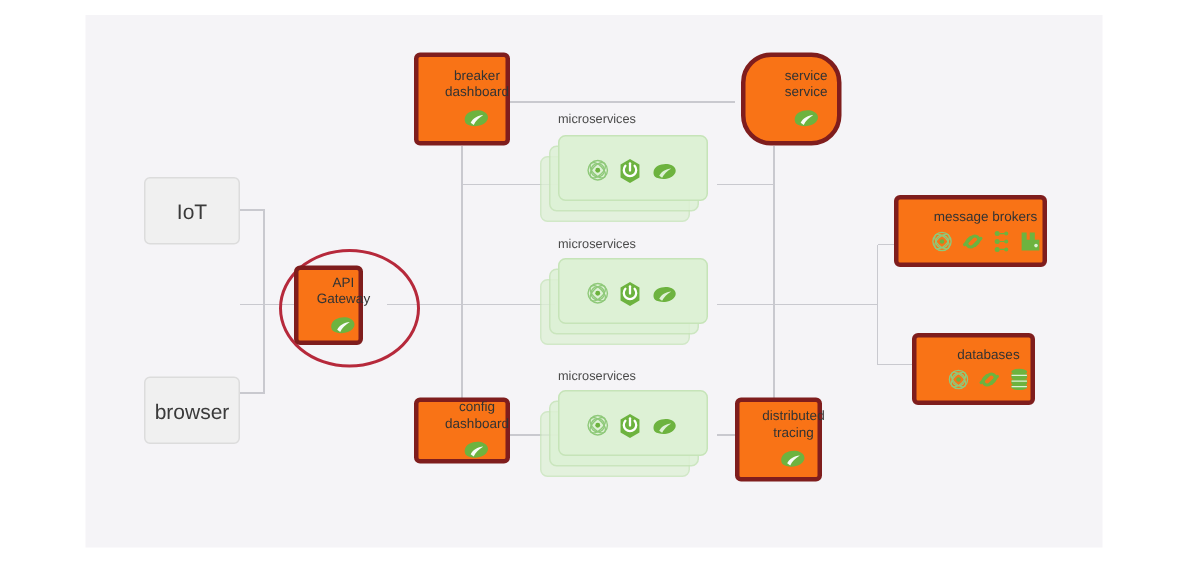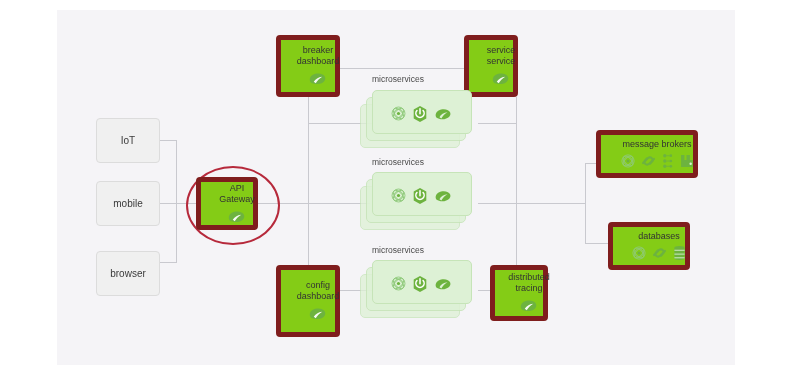--- a/index.html
+++ b/index.html
@@ -7,22 +7,22 @@
        font-family:"Liberation Sans","DejaVu Sans",sans-serif;}
   #stage{position:relative;width:800px;height:376px;background:#ffffff;}
   #canvas{position:absolute;left:57px;top:10px;width:678px;height:355px;
           background:#f5f4f7;}
   #wires{position:absolute;left:0;top:0;width:800px;height:376px;}
 
   .node{position:absolute;box-sizing:border-box;border-radius:4px;
         display:flex;flex-direction:column;align-items:center;
         justify-content:center;}
   .gray{background:#f0f0f0;border:1px solid #dcdcdc;}
-  .green{background:#84cc16;border:5px solid #7f1d1d;padding-left:20px;}
-  .gray .lbl{color:#3a3a3a;font-size:10px;line-height:12px;text-align:left;}
+  .green{background:#f97316;border:3px solid #7f1d1d;padding-left:20px;}
+  .gray .lbl{color:#3a3a3a;font-size:14px;line-height:12px;text-align:left;}
   .green .lbl{color:#333333;font-size:9px;line-height:11px;text-align:center;}
 
   .icons{display:flex;align-items:center;justify-content:center;gap:5px;margin-top:3px;}
   .icons.tight{gap:4px;}
 
   .caption{position:absolute;font-size:8.5px;color:#4a4a4a;
            text-align:left;white-space:nowrap;}
 
   .stack{position:absolute;}
   .stack .card{position:absolute;box-sizing:border-box;
@@ -69,31 +69,28 @@
       <path d="M585 163 V243"></path>
       <path d="M585 163 H596"></path>
       <path d="M585 243 H608"></path>
     </g>
   </svg>
 
   <div class="node gray" style="left:96px;top:118px;width:64px;height:45px;">
     <span class="lbl">IoT</span>
   </div>
 
-  <div class="node gray" style="left:96px;top:181px;width:64px;height:45px;">
-    <span class="lbl">mobile</span>
-  </div>
 
   <div class="node gray" style="left:96px;top:240px;width:64px;height:45px;margin-top:11px;">
     <span class="lbl">browser</span>
   </div>
 
   <div class="ellipse" style="left:186px;top:166px;width:90px;height:75px;"></div>
 
-  <div class="node green" style="left:196px;top:177px;width:62px;height:53px;">
+  <div class="node green" style="left:196px;top:177px;width:46px;height:53px;">
     <span class="lbl">API</span>
     <span class="lbl">Gateway</span>
     <span class="icons">
       <span>
         <svg width="22" height="17" viewBox="0 0 24 18">
           <path d="M4.2 13.4c-2.2-2.6-1.1-6.6 2.2-8.4C9.4 3.4 13.8 3 17 4.6c2.6 1.3 3.6 3.7 2.6 5.9-1 2.3-3.6 3.9-6.6 4.4-3.5.6-7-.2-8.8-1.5z" fill="#6db33f"></path>
           <path d="M7.4 12.6c1.5-3.1 5-5.2 9.2-5.6-3.3 2-5.6 4.3-7 7.2" fill="#ffffff" opacity=".95"></path>
         </svg>
       </span>
     </span>
@@ -105,34 +102,34 @@
     <span class="icons">
       <span>
         <svg width="22" height="17" viewBox="0 0 24 18">
           <path d="M4.2 13.4c-2.2-2.6-1.1-6.6 2.2-8.4C9.4 3.4 13.8 3 17 4.6c2.6 1.3 3.6 3.7 2.6 5.9-1 2.3-3.6 3.9-6.6 4.4-3.5.6-7-.2-8.8-1.5z" fill="#6db33f"></path>
           <path d="M7.4 12.6c1.5-3.1 5-5.2 9.2-5.6-3.3 2-5.6 4.3-7 7.2" fill="#ffffff" opacity=".95"></path>
         </svg>
       </span>
     </span>
   </div>
 
-  <div class="node green" style="left:464px;top:35px;width:54px;height:62px;">
+  <div class="node green" style="left:494px;top:35px;width:67px;height:62px;border-radius:20px;">
     <span class="lbl">service</span>
     <span class="lbl">service</span>
     <span class="icons">
       <span>
         <svg width="22" height="17" viewBox="0 0 24 18">
           <path d="M4.2 13.4c-2.2-2.6-1.1-6.6 2.2-8.4C9.4 3.4 13.8 3 17 4.6c2.6 1.3 3.6 3.7 2.6 5.9-1 2.3-3.6 3.9-6.6 4.4-3.5.6-7-.2-8.8-1.5z" fill="#6db33f"></path>
           <path d="M7.4 12.6c1.5-3.1 5-5.2 9.2-5.6-3.3 2-5.6 4.3-7 7.2" fill="#ffffff" opacity=".95"></path>
         </svg>
       </span>
     </span>
   </div>
 
-  <div class="node green" style="left:276px;top:265px;width:64px;height:72px;">
+  <div class="node green" style="left:276px;top:265px;width:64px;height:44px;">
     <span class="lbl">config</span>
     <span class="lbl">dashboard</span>
     <span class="icons">
       <span>
         <svg width="22" height="17" viewBox="0 0 24 18">
           <path d="M4.2 13.4c-2.2-2.6-1.1-6.6 2.2-8.4C9.4 3.4 13.8 3 17 4.6c2.6 1.3 3.6 3.7 2.6 5.9-1 2.3-3.6 3.9-6.6 4.4-3.5.6-7-.2-8.8-1.5z" fill="#6db33f"></path>
           <path d="M7.4 12.6c1.5-3.1 5-5.2 9.2-5.6-3.3 2-5.6 4.3-7 7.2" fill="#ffffff" opacity=".95"></path>
         </svg>
       </span>
     </span>

